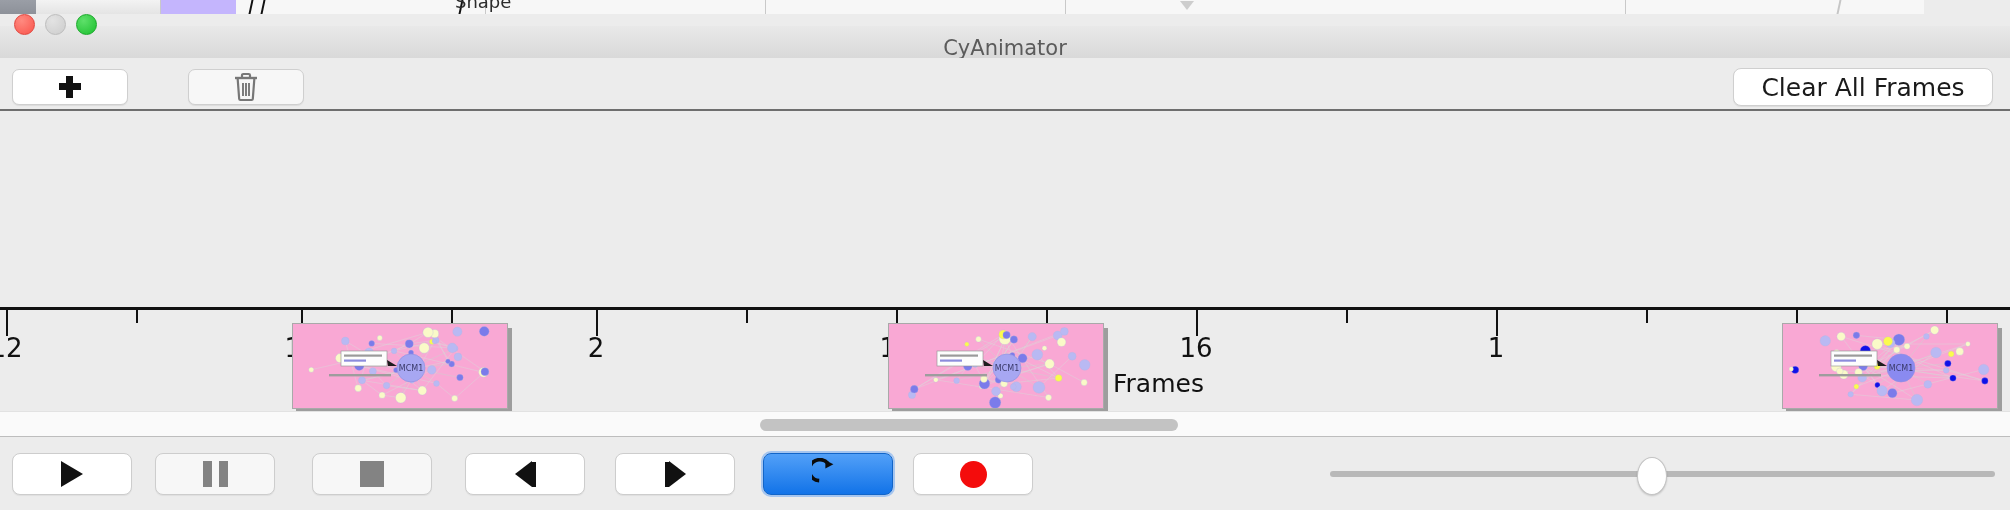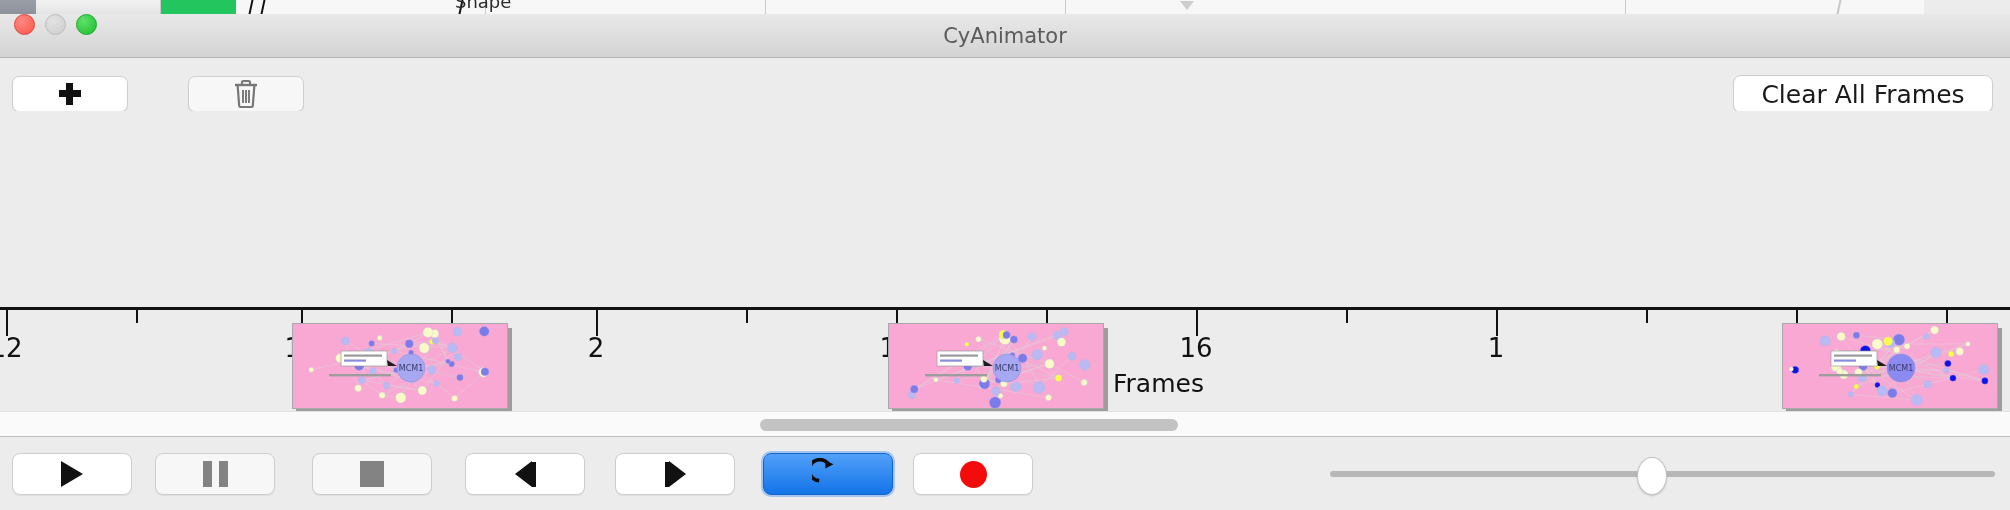--- a/index.html
+++ b/index.html
@@ -10,21 +10,21 @@
     overflow: hidden;
     font-family: "DejaVu Sans", sans-serif;
     background: #ececec;
   }
 
   #app { position: relative; width: 2010px; height: 510px; }
 
   
   .bg-strip {
     position: absolute; left: 0; top: 0; width: 1924px; height: 14px;
-    background: #22c55e; overflow: hidden;
+    background: #c4b5fd; overflow: hidden;
   }
   .bg-frag {
     position: absolute; top: 0; height: 14px;
     background: linear-gradient(#f3f3f3, #e4e4e4);
     border-right: 1px solid #c9c9c9;
   }
   .bg-frag.dark { background: linear-gradient(#9a9ea6, #8d9199); border: 0; }
   .bg-frag.plain { background: #f7f7f7; }
   .bg-shape-label {
     position: absolute; left: 455px; top: -5px;
@@ -37,39 +37,39 @@
     transform: skewX(-12deg);
   }
   .bg-arrowfrag {
     position: absolute; top: 1px; width: 0; height: 0;
     border-left: 7px solid transparent; border-right: 7px solid transparent;
     border-top: 9px solid #cdcdcd;
   }
 
   
   .titlebar {
-    position: absolute; left: 0; top: 14px; width: 2010px; height: 44px;
+    position: absolute; left: 0; top: 26px; width: 2010px; height: 44px;
     background: linear-gradient(#e9e9e9, #d3d3d3);
     border-bottom: 1px solid #b4b4b4;
   }
   .traffic { position: absolute; top: 14px; display: flex; gap: 10px; left: 14px; }
   .light { width: 21px; height: 21px; border-radius: 50%; }
   .light.red    { background: radial-gradient(circle at 35% 30%, #ff8a80, #f9544b); border: 1px solid #e0443c; }
   .light.yellow { background: radial-gradient(circle at 35% 30%, #e3e3e3, #cccccc); border: 1px solid #bcbcbc; }
   .light.green  { background: radial-gradient(circle at 35% 30%, #5ee06a, #1cbf2e); border: 1px solid #17a827; }
   .win-title {
     position: absolute; left: 0; top: 0; width: 2010px; height: 44px;
     line-height: 44px; text-align: center;
     font-size: 21px; color: #5b5b5b;
     font-family: "DejaVu Sans", sans-serif;
   }
 
   
   .toolbar {
-    position: absolute; left: 0; top: 65px; width: 2010px; height: 53px;
+    position: absolute; left: 0; top: 58px; width: 2010px; height: 53px;
     background: #ececec;
     border-bottom: 2px solid #6e6e6e;
   }
   .tb-btn {
     position: absolute; top: 11px;
     background: #ffffff;
     border: 1px solid #cfcfcf;
     border-radius: 7px;
     display: flex; align-items: center; justify-content: center;
     box-shadow: 0 1px 1px rgba(0,0,0,0.07);

